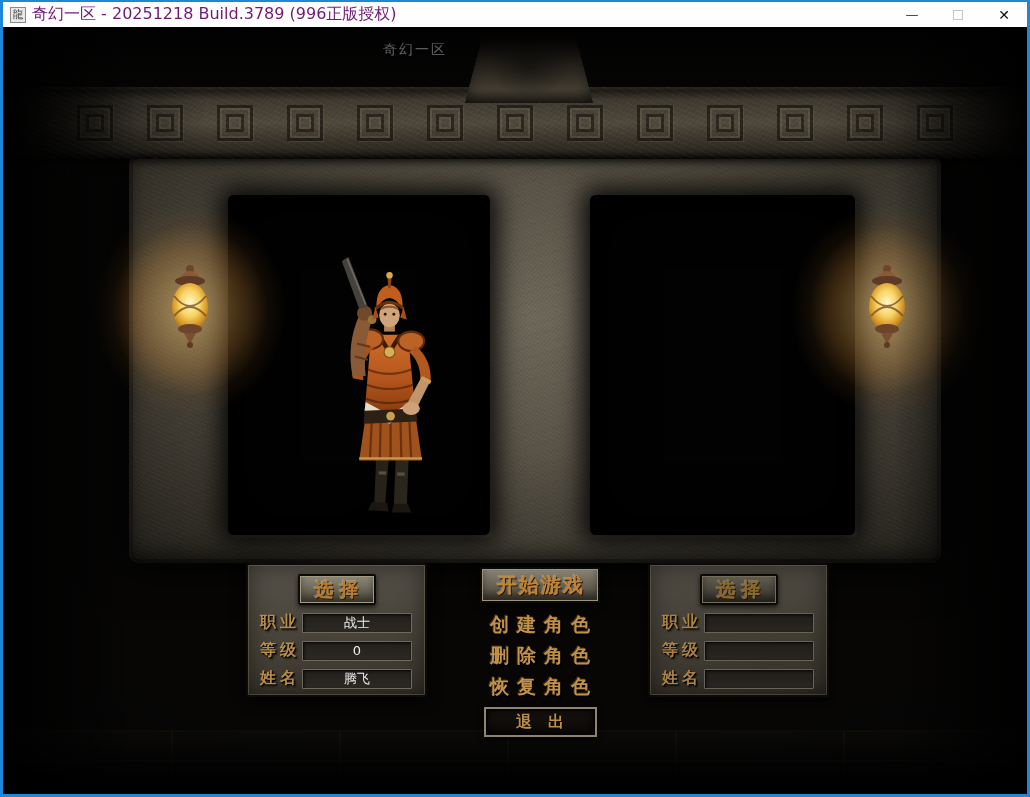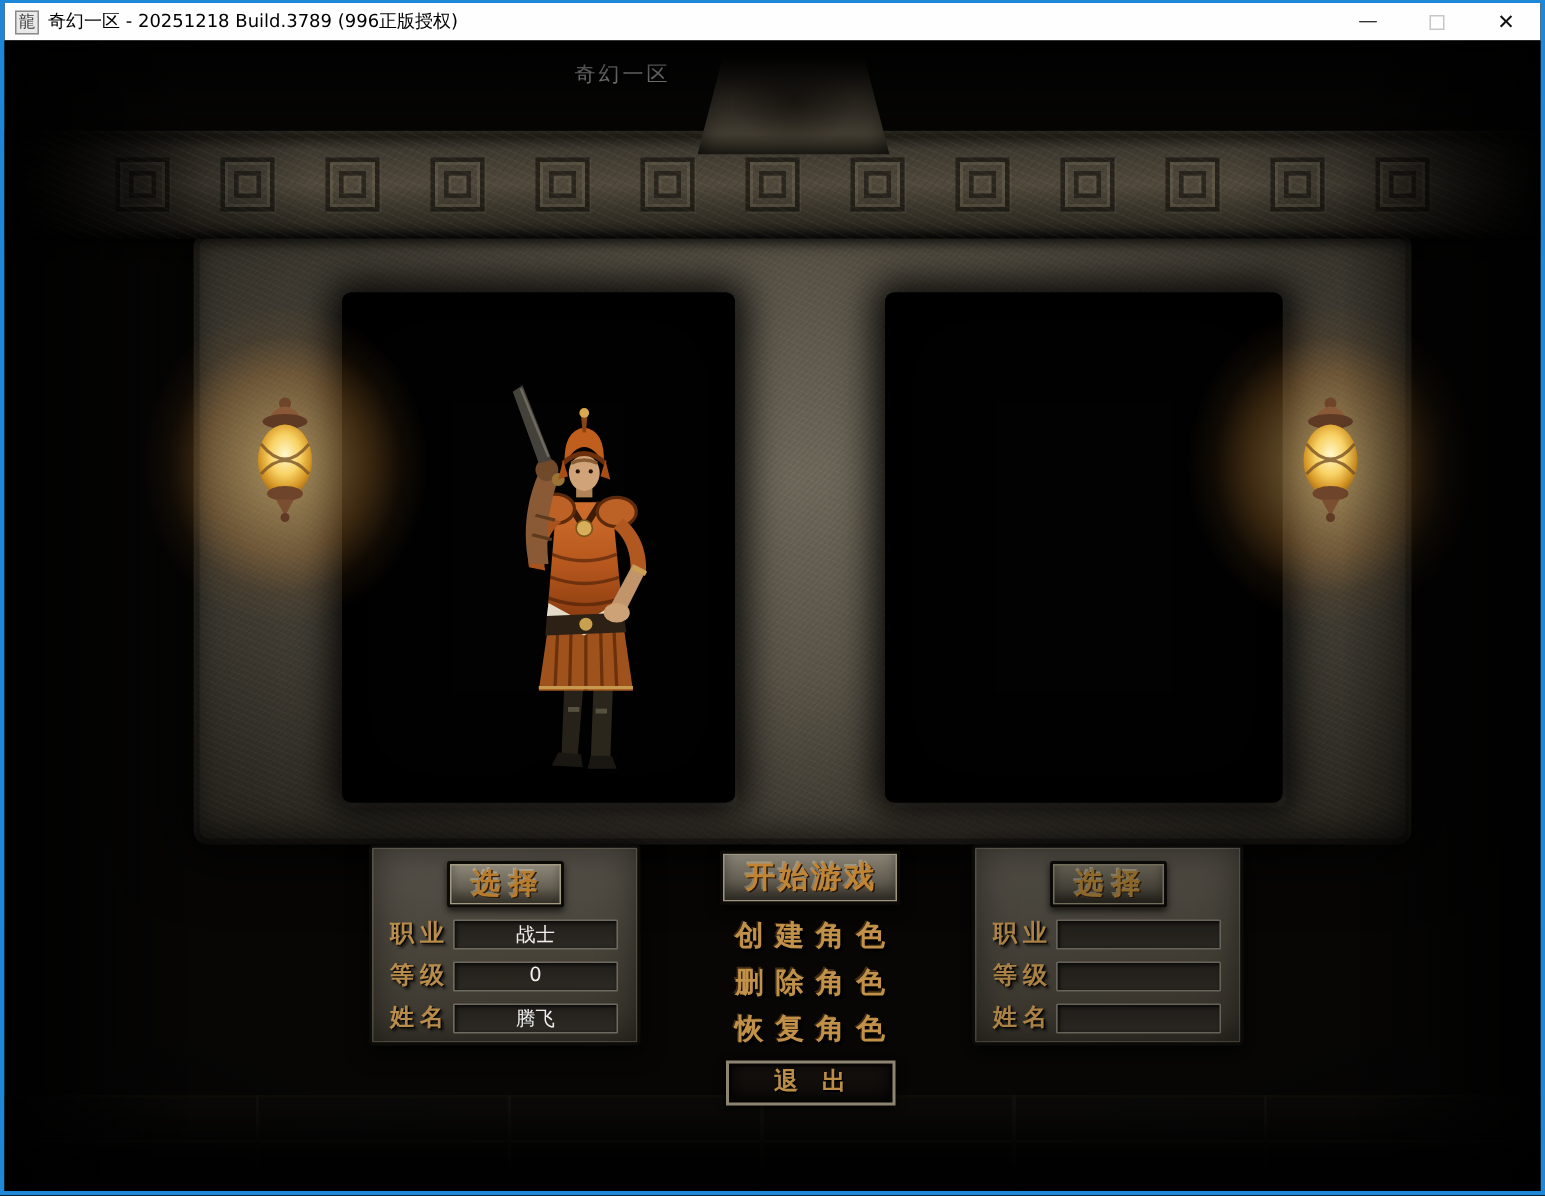--- a/index.html
+++ b/index.html
@@ -3,21 +3,21 @@
 <meta charset="utf-8">
 <style>
   * { box-sizing: border-box; margin: 0; padding: 0; }
   body { margin:0; background:#000; font-family:"DejaVu Sans","Liberation Sans",sans-serif; }
   .window { width:1030px; height:797px; border:3px solid #1e87d7; border-top-width:2px;
             background:#050404; position:relative; overflow:hidden; cursor:default; }
   
   .titlebar { height:25px; background:#fefefe; display:flex; align-items:center; padding-left:7px; }
   .app-icon { width:16px; height:16px; flex:none; background:#e9e9e9; border:1px solid #8a8a8a;
               color:#333; font-size:11px; line-height:14px; text-align:center; overflow:hidden; }
-  .title-text { margin-left:6px; font-size:12px; color:#000000; white-space:nowrap; }
+  .title-text { margin-left:6px; font-size:16px; color:#701a75; white-space:nowrap; }
   .controls { margin-left:auto; display:flex; height:100%; }
   .ctrl { width:46px; height:100%; display:flex; align-items:center; justify-content:center;
           font-size:13px; color:#333; }
   .ctrl.close { font-size:14px; color:#111; }
   .maxbox { width:10px; height:10px; border:1px solid #c6c6c6; }
   
   .game { position:relative; width:1024px; height:767px; background:#070605; overflow:hidden; }
   .server-name { position:absolute; left:380px; top:14px; z-index:6; color:#dcdcdc;
                  font-size:14px; letter-spacing:2px; text-shadow:1px 1px 2px #000; }
   

